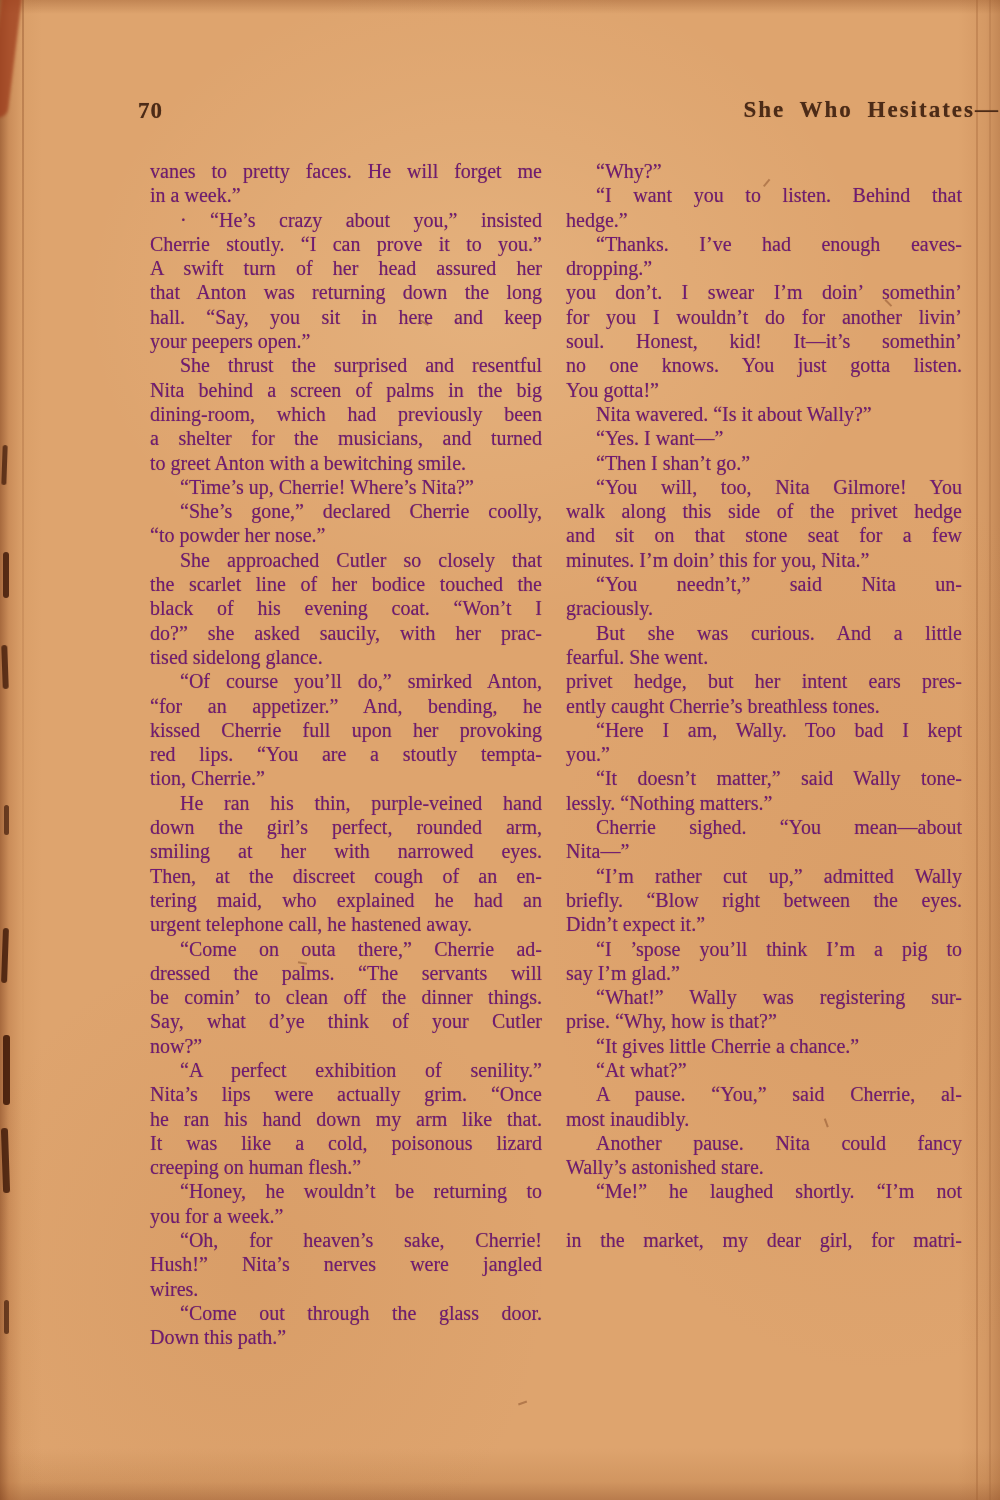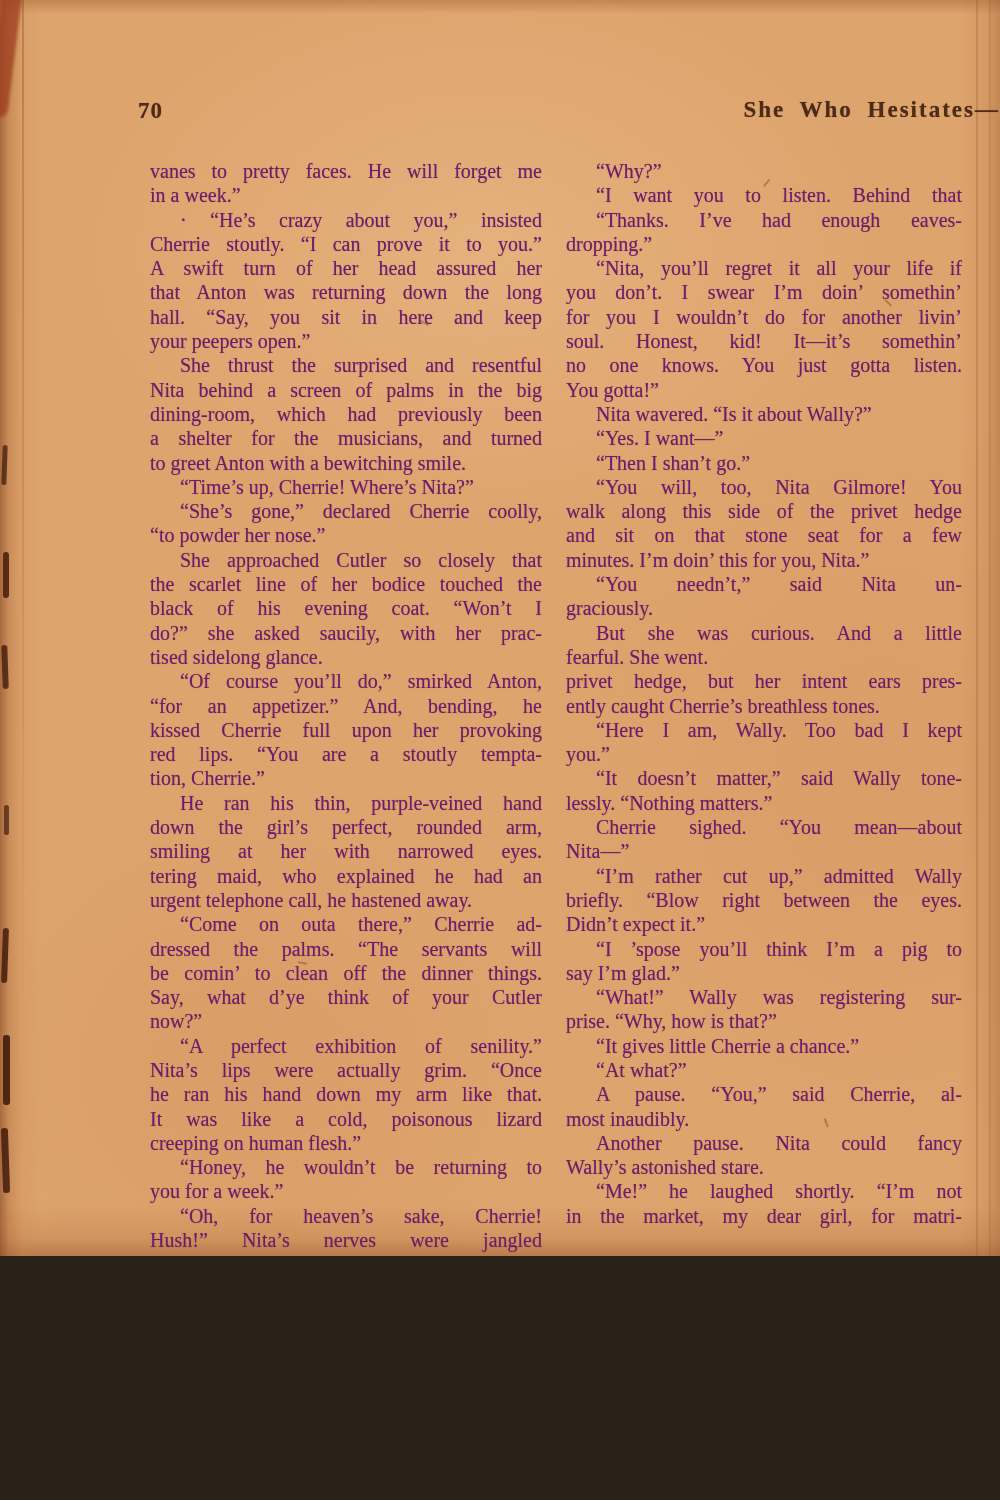--- a/index.html
+++ b/index.html
@@ -1,18 +1,18 @@
 <!DOCTYPE html>
 <html><head>
 <meta charset="utf-8">
 <style>
   html,body { margin:0; padding:0; background:#2a2118; }
   .page {
     position:relative;
-    width:1000px; height:1256px;
+    width:1000px; height:1500px;
     background:#dea46e;
     overflow:hidden;
     font-family:"Liberation Serif", serif;
   }
   
   .edge-overlay {
     position:absolute; inset:0; pointer-events:none;
     background:
       radial-gradient(ellipse 55% 30% at 48% 20%, rgba(255,229,186,0.20), rgba(0,0,0,0) 72%),
       radial-gradient(ellipse 45% 40% at 88% 62%, rgba(175,103,47,0.10), rgba(0,0,0,0) 75%),
@@ -75,21 +75,21 @@
   .col {
     position:absolute; top:159px;
     font-size:20px; line-height:24.3px;
     color:#701a75;
     text-shadow:0 0 0.8px rgba(86,50,29,0.55);
   }
   .col-left  { left:150px; width:392px; }
   .col-right { left:566px; width:396px; }
   .line { text-align:justify; text-align-last:justify; }
   .line.last { text-align-last:left; }
-  .line.last.fj { text-align-last:justify; }
+  .line.last.fj { text-align-last:justify;margin-top:24px; }
   .line.indent { text-indent:30px; }
 </style>
 </head>
 <body>
 
 <div class="page">
   <div class="edge-overlay"></div>
   <div class="crease"></div>
   <div class="fold f1"></div>
   <div class="fold f2"></div>
@@ -152,20 +152,21 @@
         <div class="line indent">“Of course you’ll do,” smirked Anton,</div>
         <div class="line">“for an appetizer.” And, bending, he</div>
         <div class="line">kissed Cherrie full upon her provoking</div>
         <div class="line">red lips. “You are a stoutly tempta-</div>
         <div class="line last">tion, Cherrie.”</div>
       </div>
       <div>
         <div class="line indent">He ran his thin, purple-veined hand</div>
         <div class="line">down the girl’s perfect, rounded arm,</div>
         <div class="line">smiling at her with narrowed eyes.</div>
+        <div class="line">Then, at the discreet cough of an en-</div>
         <div class="line">tering maid, who explained he had an</div>
         <div class="line last">urgent telephone call, he hastened away.</div>
       </div>
       <div>
         <div class="line indent">“Come on outa there,” Cherrie ad-</div>
         <div class="line">dressed the palms. “The servants will</div>
         <div class="line">be comin’ to clean off the dinner things.</div>
         <div class="line">Say, what d’ye think of your Cutler</div>
         <div class="line last">now?”</div>
       </div>
@@ -189,27 +190,27 @@
         <div class="line indent">“Come out through the glass door.</div>
         <div class="line last">Down this path.”</div>
       </div>
     </div>
   <div class="col col-right">
       <div>
         <div class="line last indent">“Why?”</div>
       </div>
       <div>
         <div class="line indent">“I want you to listen. Behind that</div>
+        <div class="line last">hedge.”</div>
       </div>
       <div>
         <div class="line indent">“Thanks. I’ve had enough eaves-</div>
         <div class="line last">dropping.”</div>
       </div>
       <div>
-        <div class="line indent">“Nita, you’ll regret it all your life if</div>
         <div class="line">you don’t. I swear I’m doin’ somethin’</div>
         <div class="line">for you I wouldn’t do for another livin’</div>
         <div class="line">soul. Honest, kid! It—it’s somethin’</div>
         <div class="line">no one knows. You just gotta listen.</div>
         <div class="line last">You gotta!”</div>
       </div>
       <div>
         <div class="line last indent">Nita wavered. “Is it about Wally?”</div>
       </div>
       <div>

